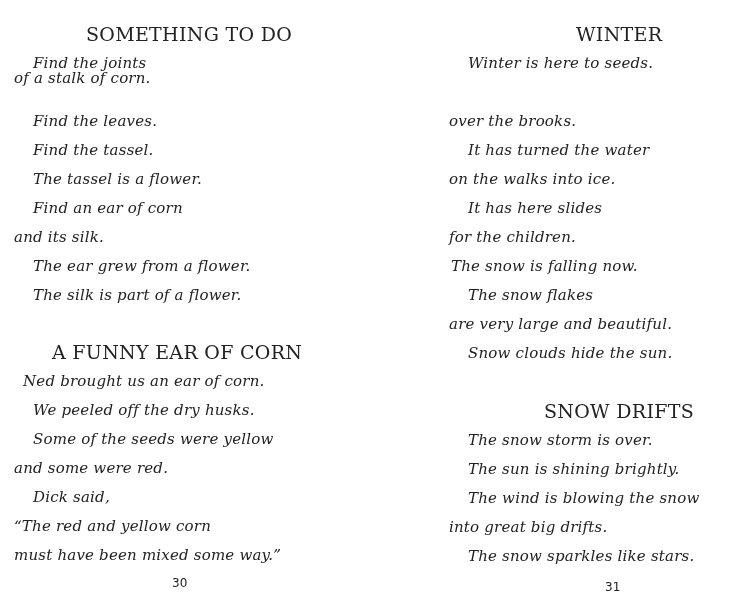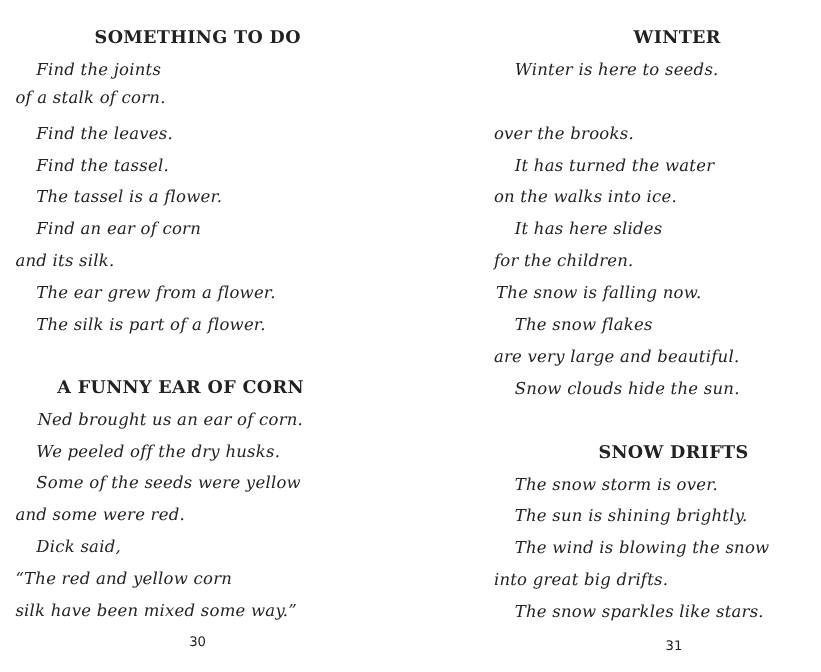--- a/index.html
+++ b/index.html
@@ -2,46 +2,46 @@
 <html><head>
 <meta charset="utf-8">
 <style>
   html,body{margin:0;padding:0;}
   body{width:746px;height:611px;background:#fff;position:relative;overflow:hidden;
     font-family:"DejaVu Serif","Liberation Serif",serif;color:#222;}
   .page{position:absolute;top:0;height:611px;}
   #left{left:0;width:373px;}
   #right{left:373px;width:373px;}
   .line{position:absolute;font-size:15px;white-space:nowrap;letter-spacing:0.2px;line-height:22px;font-style:italic;}
-  .heading{position:absolute;font-size:16px;white-space:nowrap;letter-spacing:0.3px;line-height:22px;font-weight:bold;}
+  .heading{position:absolute;font-size:19px;white-space:nowrap;letter-spacing:0.3px;line-height:22px;}
   .pnum{position:absolute;font-size:12px;font-family:"DejaVu Sans","Liberation Sans",sans-serif;font-weight:normal;}
 </style>
 </head>
 <body>
 
 <div id="left" class="page">
   <div class="heading" style="left:86px;top:23px">SOMETHING TO DO</div>
   <div class="line" style="left:33px;top:52px">Find the joints</div>
-  <div class="line" style="left:14px;top:78px">of a stalk of corn.</div>
+  <div class="line" style="left:14px;top:67px">of a stalk of corn.</div>
   <div class="line" style="left:33px;top:110px">Find the leaves.</div>
   <div class="line" style="left:33px;top:139px">Find the tassel.</div>
   <div class="line" style="left:33px;top:168px">The tassel is a flower.</div>
   <div class="line" style="left:33px;top:197px">Find an ear of corn</div>
   <div class="line" style="left:14px;top:226px">and its silk.</div>
   <div class="line" style="left:33px;top:255px">The ear grew from a flower.</div>
   <div class="line" style="left:33px;top:284px">The silk is part of a flower.</div>
 
   <div class="heading" style="left:52px;top:341px">A FUNNY EAR OF CORN</div>
-  <div class="line" style="left:34px;top:370px">Ned brought us an ear of corn.</div>
+  <div class="line" style="left:23px;top:370px">Ned brought us an ear of corn.</div>
   <div class="line" style="left:33px;top:399px">We peeled off the dry husks.</div>
   <div class="line" style="left:33px;top:428px">Some of the seeds were yellow</div>
   <div class="line" style="left:14px;top:457px">and some were red.</div>
   <div class="line" style="left:33px;top:486px">Dick said,</div>
   <div class="line" style="left:14px;top:515px">“The red and yellow corn</div>
-  <div class="line" style="left:14px;top:544px">silk have been mixed some way.”</div>
+  <div class="line" style="left:14px;top:544px">must have been mixed some way.”</div>
 
   <div class="pnum" style="left:172px;top:576px">30</div>
 </div>
 
 <div id="right" class="page">
   <div class="heading" style="left:203px;top:23px">WINTER</div>
   <div class="line" style="left:95px;top:52px">Winter is here to seeds.</div>
   <div class="line" style="left:76px;top:110px">over the brooks.</div>
   <div class="line" style="left:95px;top:139px">It has turned the water</div>
   <div class="line" style="left:76px;top:168px">on the walks into ice.</div>

